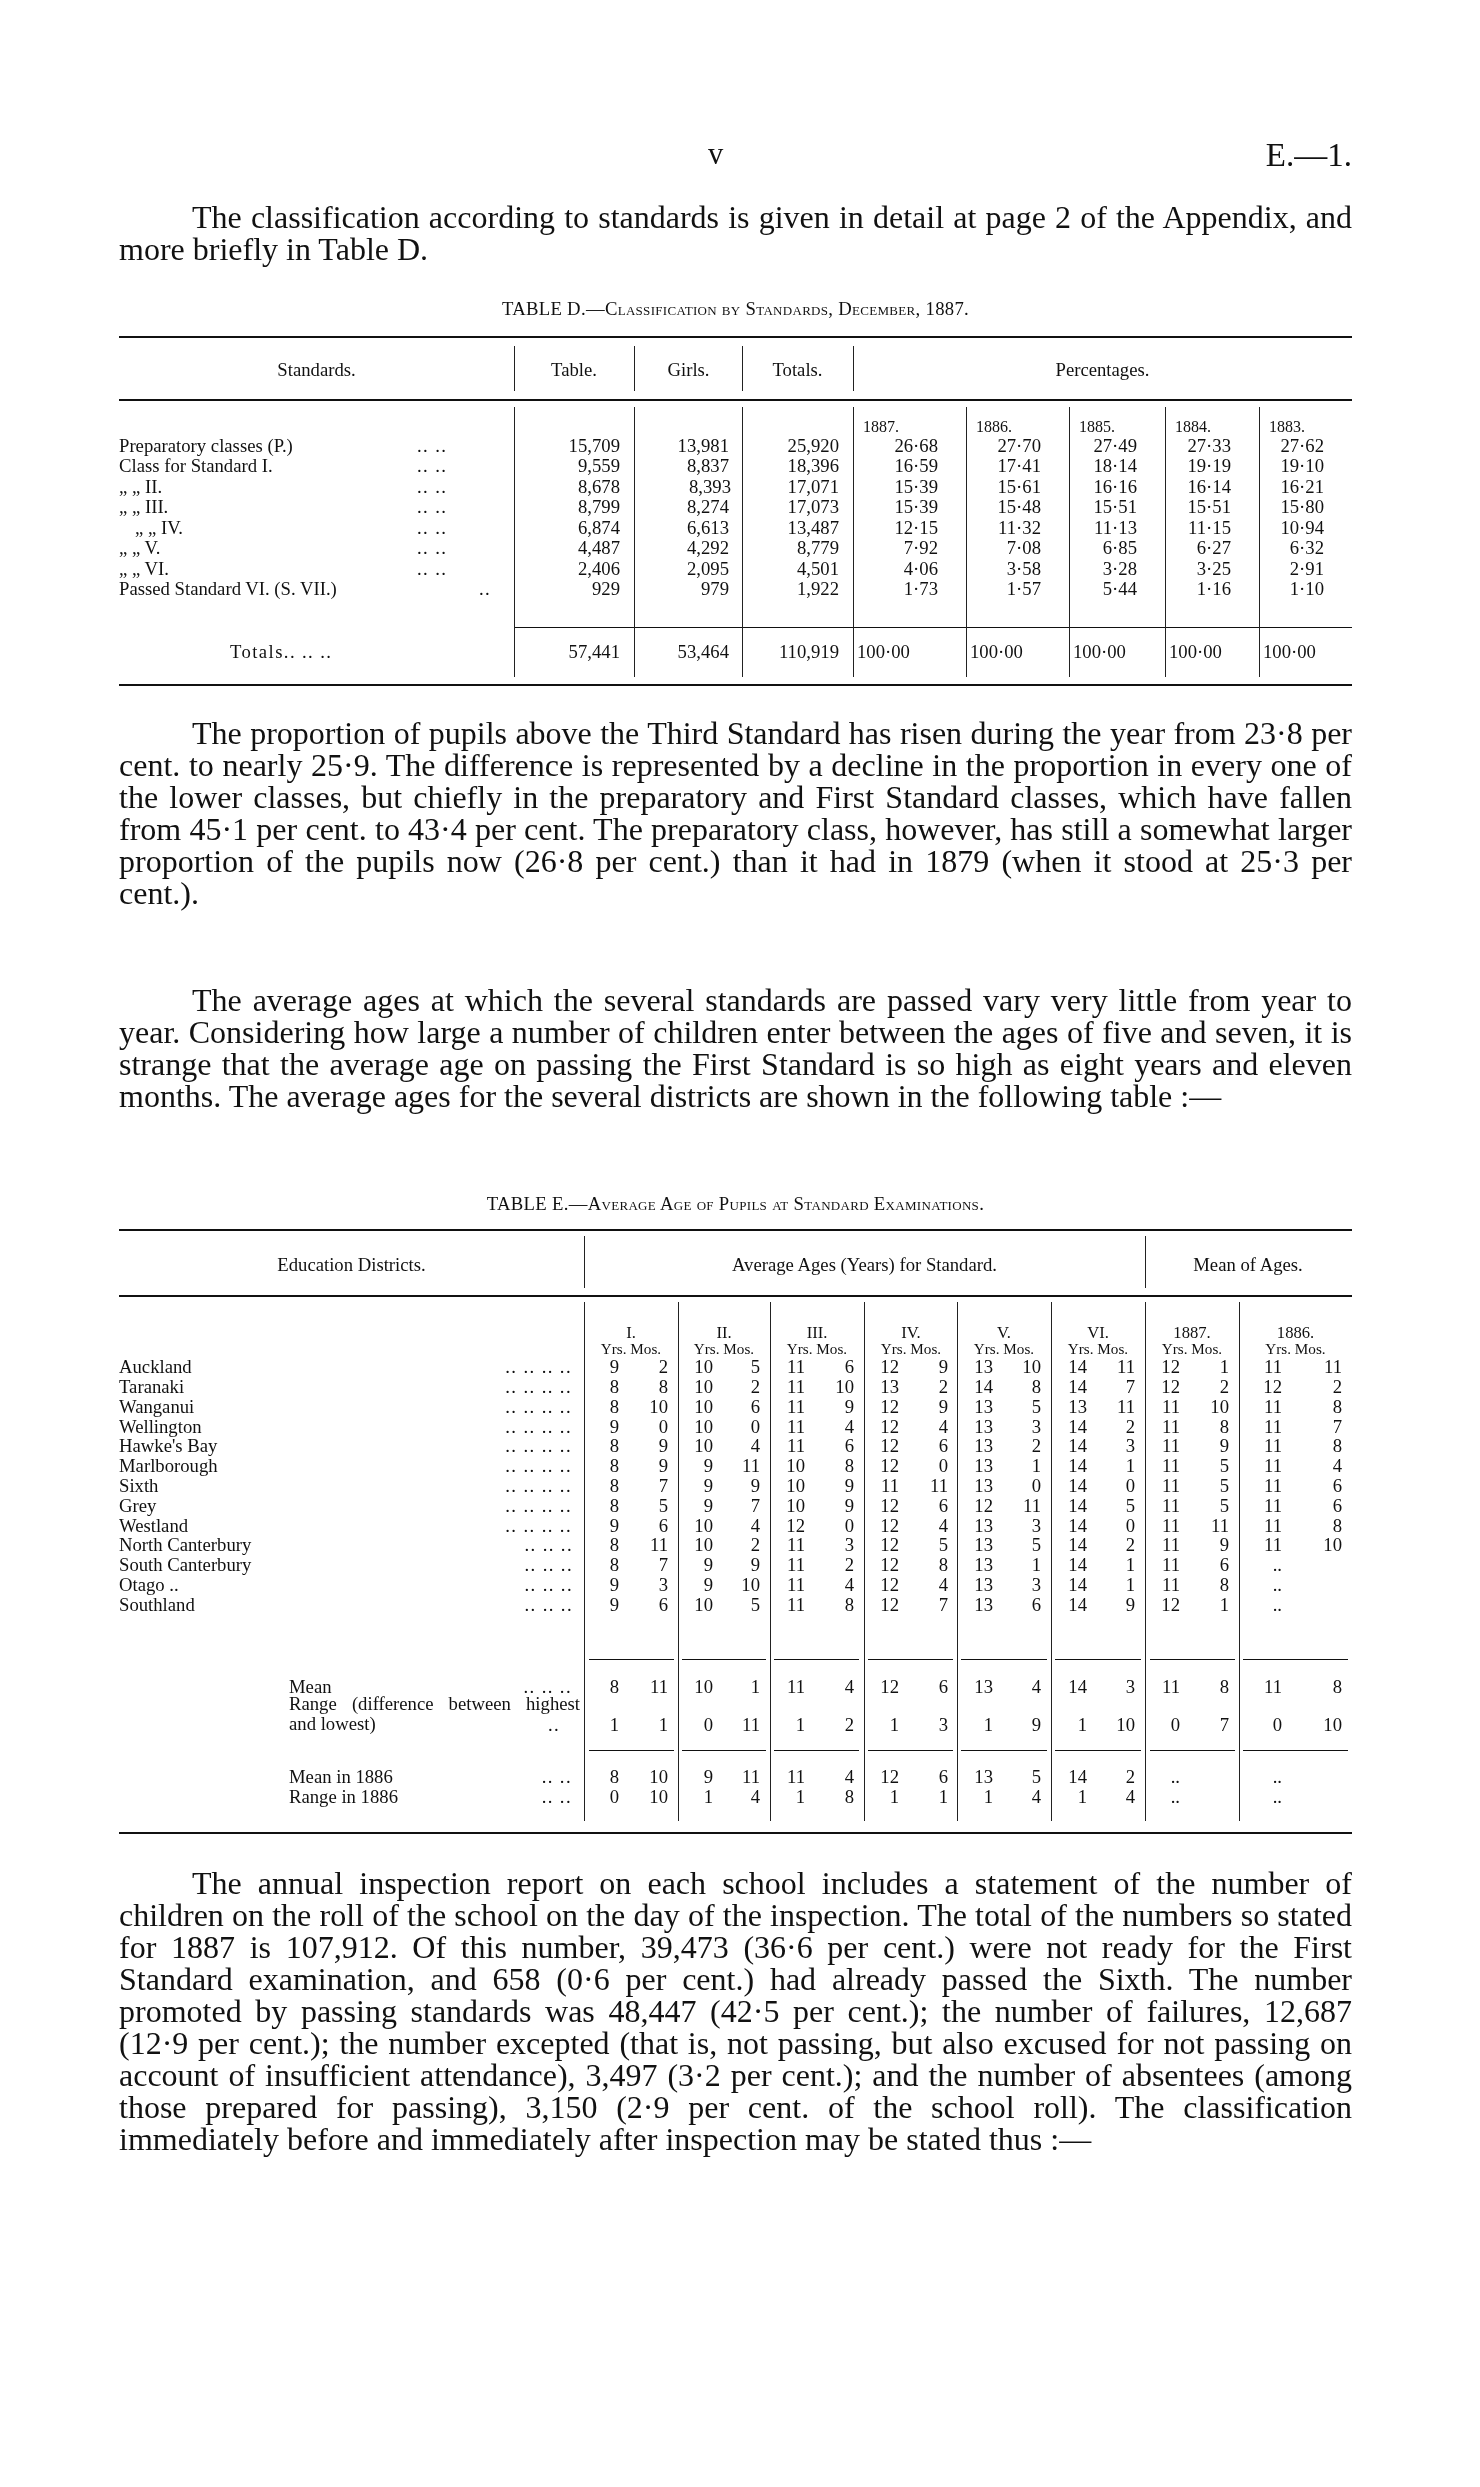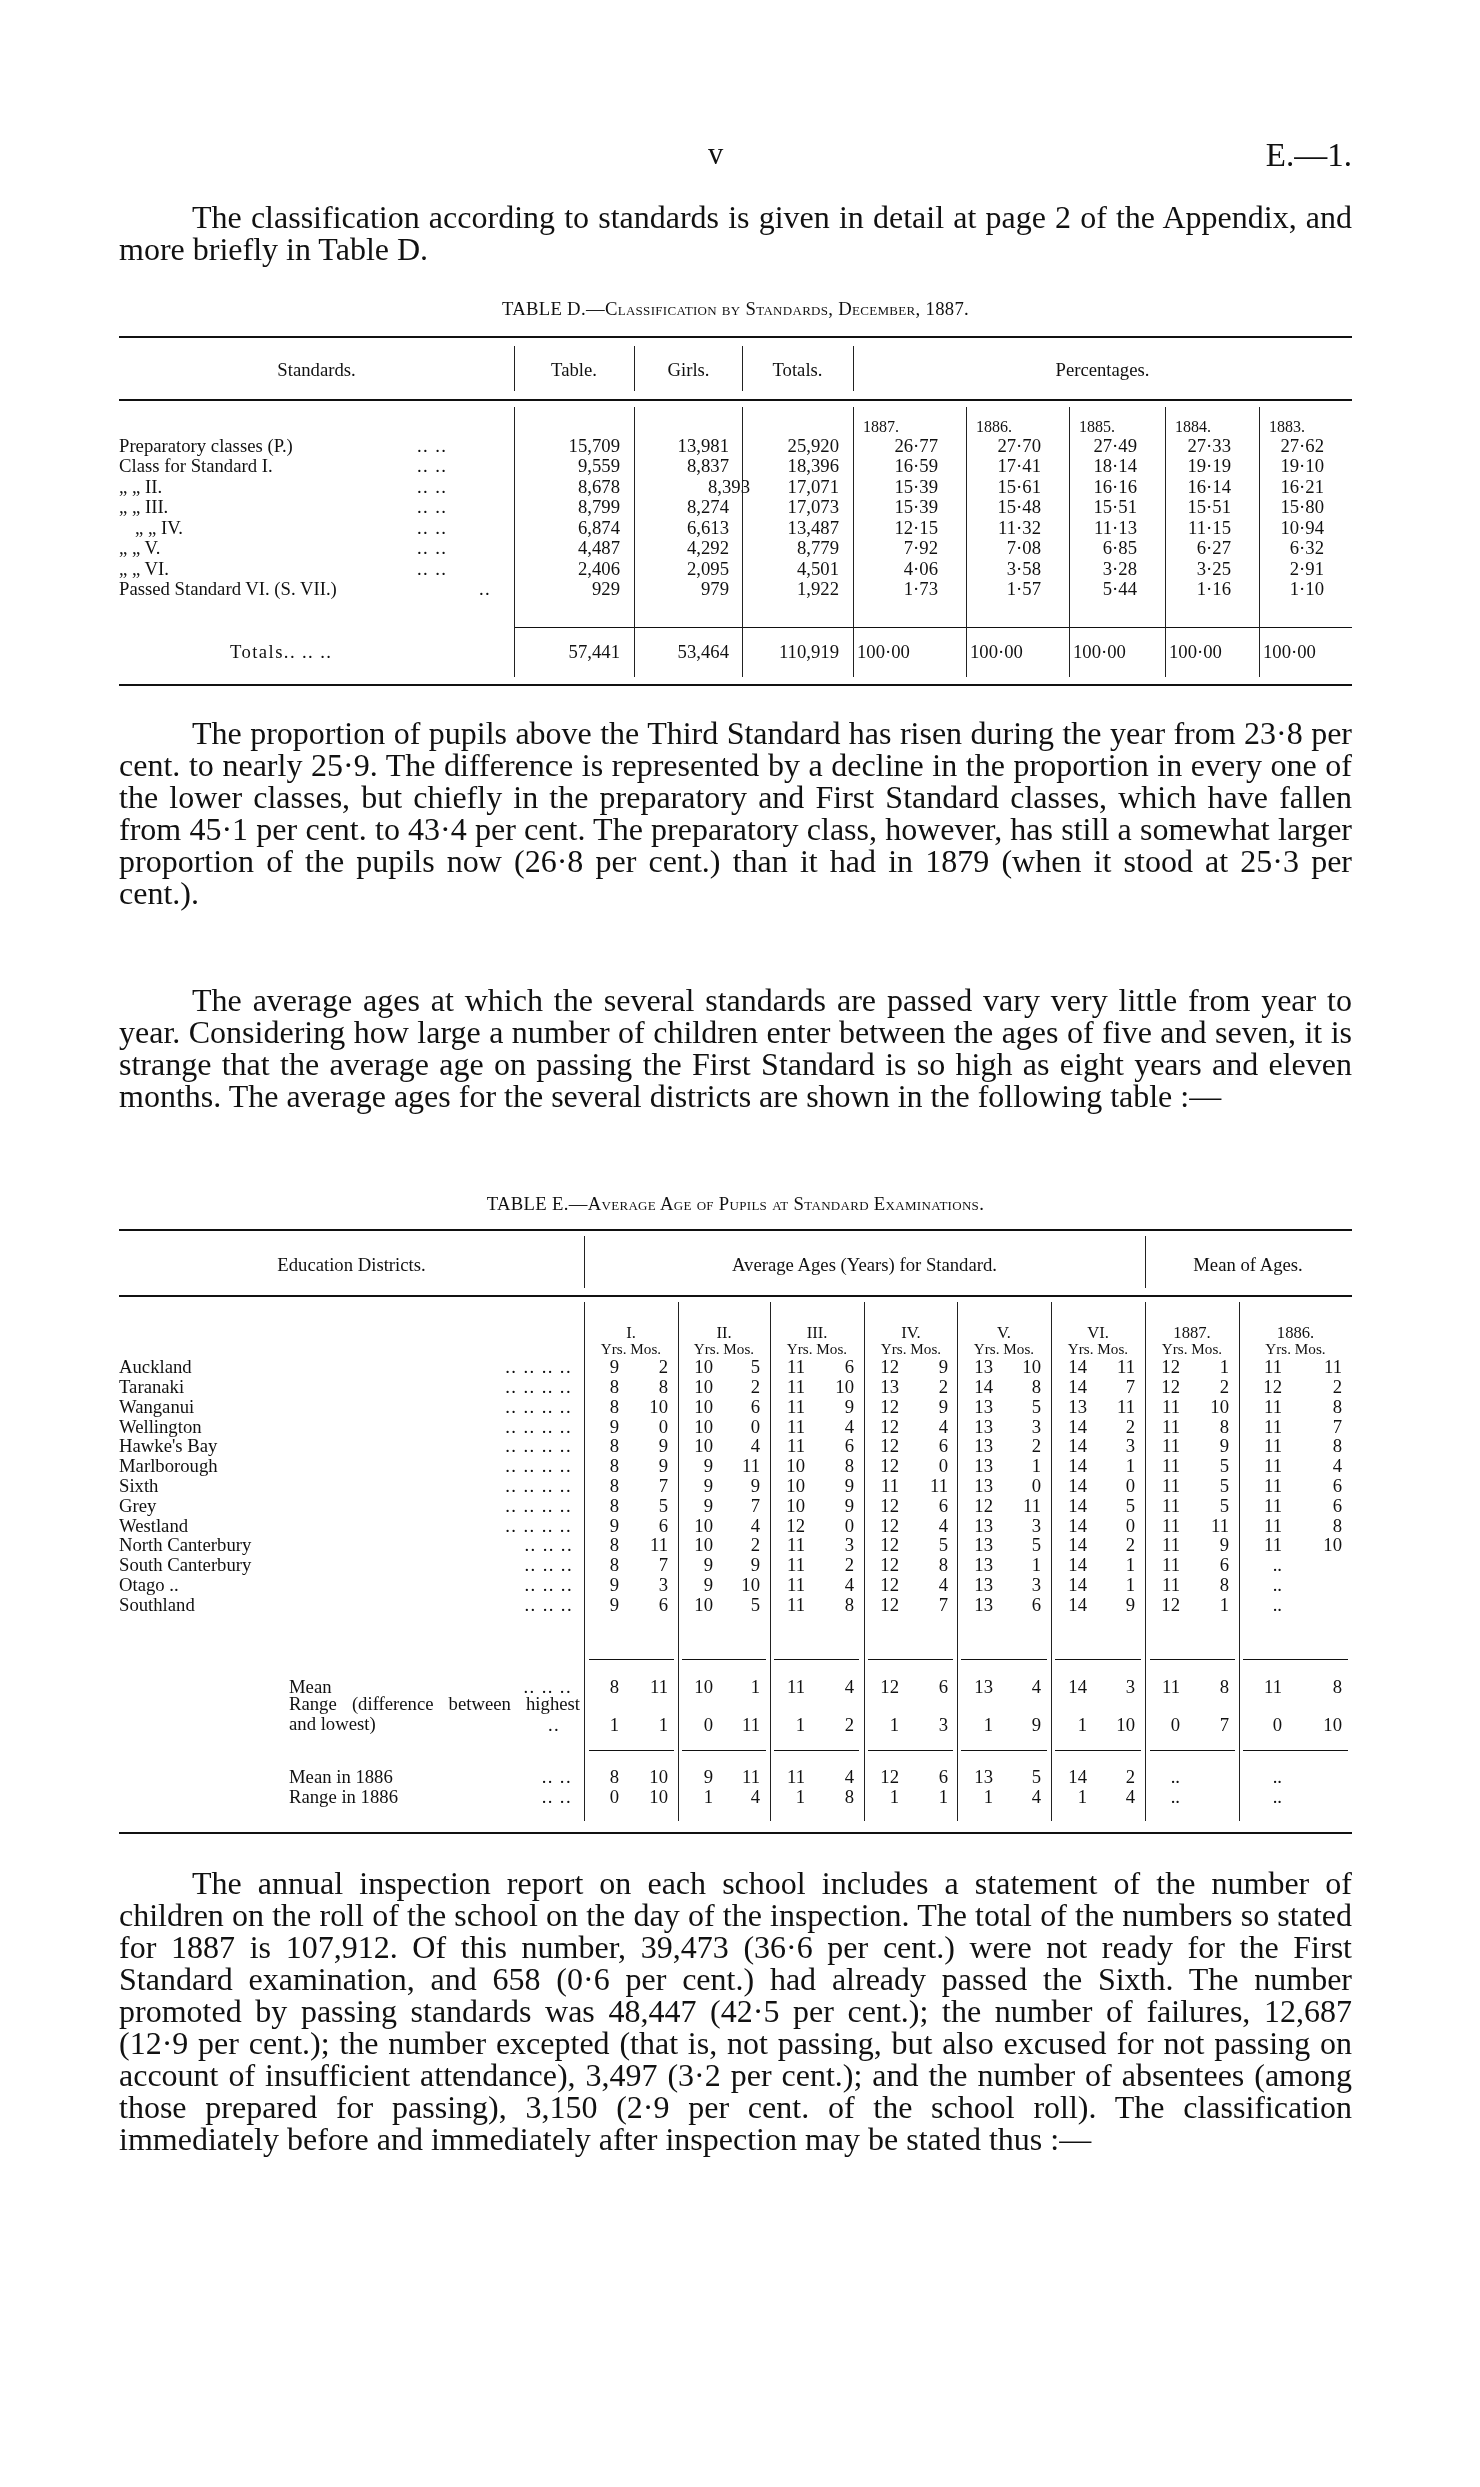--- a/index.html
+++ b/index.html
@@ -62,21 +62,21 @@
       <div class="cell" style="left:857px;top:418px;font-size:16px">1886.</div>
       <div class="cell" style="left:960px;top:418px;font-size:16px">1885.</div>
       <div class="cell" style="left:1056px;top:418px;font-size:16px">1884.</div>
       <div class="cell" style="left:1150px;top:418px;font-size:16px">1883.</div>
       <div>
       <div class="cell" style="left:0;top:435px">Preparatory classes (P.)</div>
       <div class="cell dots" style="left:298px;top:435px">..          ..</div>
       <div class="cell r" style="left:402px;width:99px;top:435px">15,709</div>
       <div class="cell r" style="left:515px;width:95px;top:435px">13,981</div>
       <div class="cell r" style="left:623px;width:97px;top:435px">25,920</div>
-      <div class="cell r" style="left:734px;width:85px;top:435px">26·77</div>
+      <div class="cell r" style="left:734px;width:85px;top:435px">26·68</div>
         <div class="cell r" style="left:847px;width:75px;top:435px">27·70</div>
         <div class="cell r" style="left:950px;width:68px;top:435px">27·49</div>
         <div class="cell r" style="left:1046px;width:66px;top:435px">27·33</div>
         <div class="cell r" style="left:1140px;width:65px;top:435px">27·62</div>
     </div>
       <div>
       <div class="cell" style="left:0;top:455px">Class for Standard  I.</div>
       <div class="cell dots" style="left:298px;top:455px">..          ..</div>
       <div class="cell r" style="left:402px;width:99px;top:455px">9,559</div>
       <div class="cell r" style="left:515px;width:95px;top:455px">8,837</div>
@@ -84,21 +84,21 @@
       <div class="cell r" style="left:734px;width:85px;top:455px">16·59</div>
         <div class="cell r" style="left:847px;width:75px;top:455px">17·41</div>
         <div class="cell r" style="left:950px;width:68px;top:455px">18·14</div>
         <div class="cell r" style="left:1046px;width:66px;top:455px">19·19</div>
         <div class="cell r" style="left:1140px;width:65px;top:455px">19·10</div>
     </div>
       <div>
       <div class="cell" style="left:0;top:476px">„          „         II.</div>
       <div class="cell dots" style="left:298px;top:476px">..          ..</div>
       <div class="cell r" style="left:402px;width:99px;top:476px">8,678</div>
-      <div class="cell r" style="left:536px;width:95px;top:476px">8,393</div>
+      <div class="cell r" style="left:517px;width:95px;top:476px">8,393</div>
       <div class="cell r" style="left:623px;width:97px;top:476px">17,071</div>
       <div class="cell r" style="left:734px;width:85px;top:476px">15·39</div>
         <div class="cell r" style="left:847px;width:75px;top:476px">15·61</div>
         <div class="cell r" style="left:950px;width:68px;top:476px">16·16</div>
         <div class="cell r" style="left:1046px;width:66px;top:476px">16·14</div>
         <div class="cell r" style="left:1140px;width:65px;top:476px">16·21</div>
     </div>
       <div>
       <div class="cell" style="left:0;top:496px">„          „        III.</div>
       <div class="cell dots" style="left:298px;top:496px">..          ..</div>

